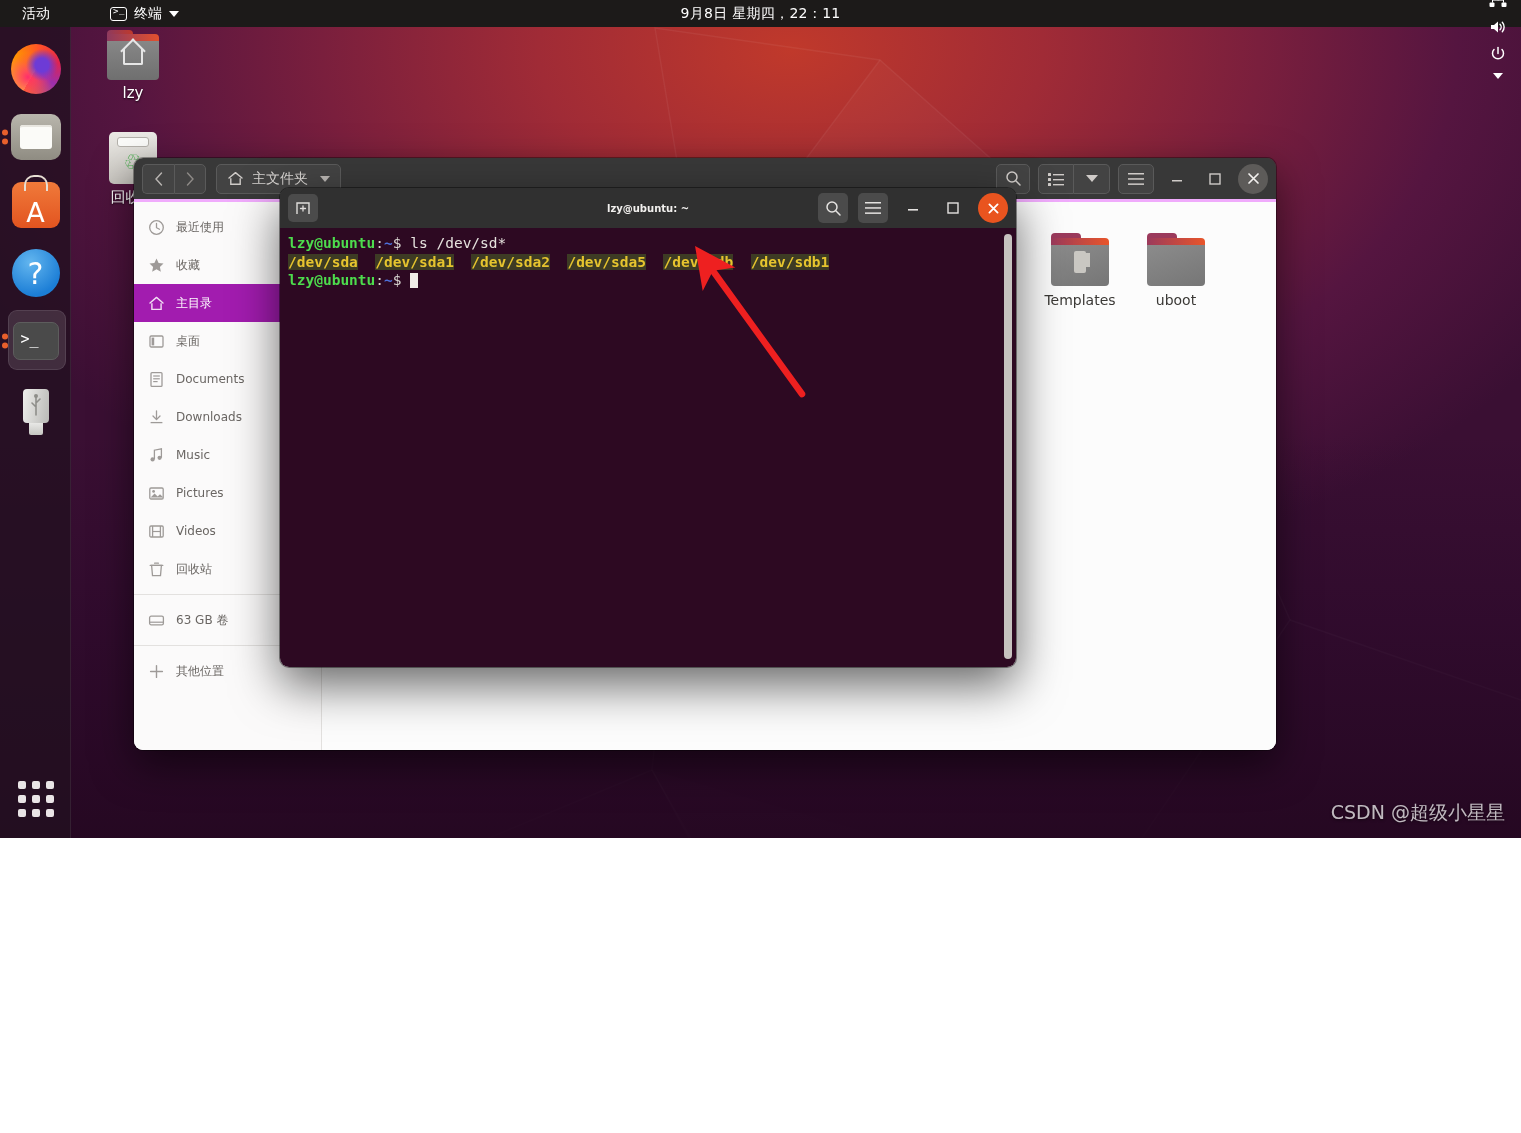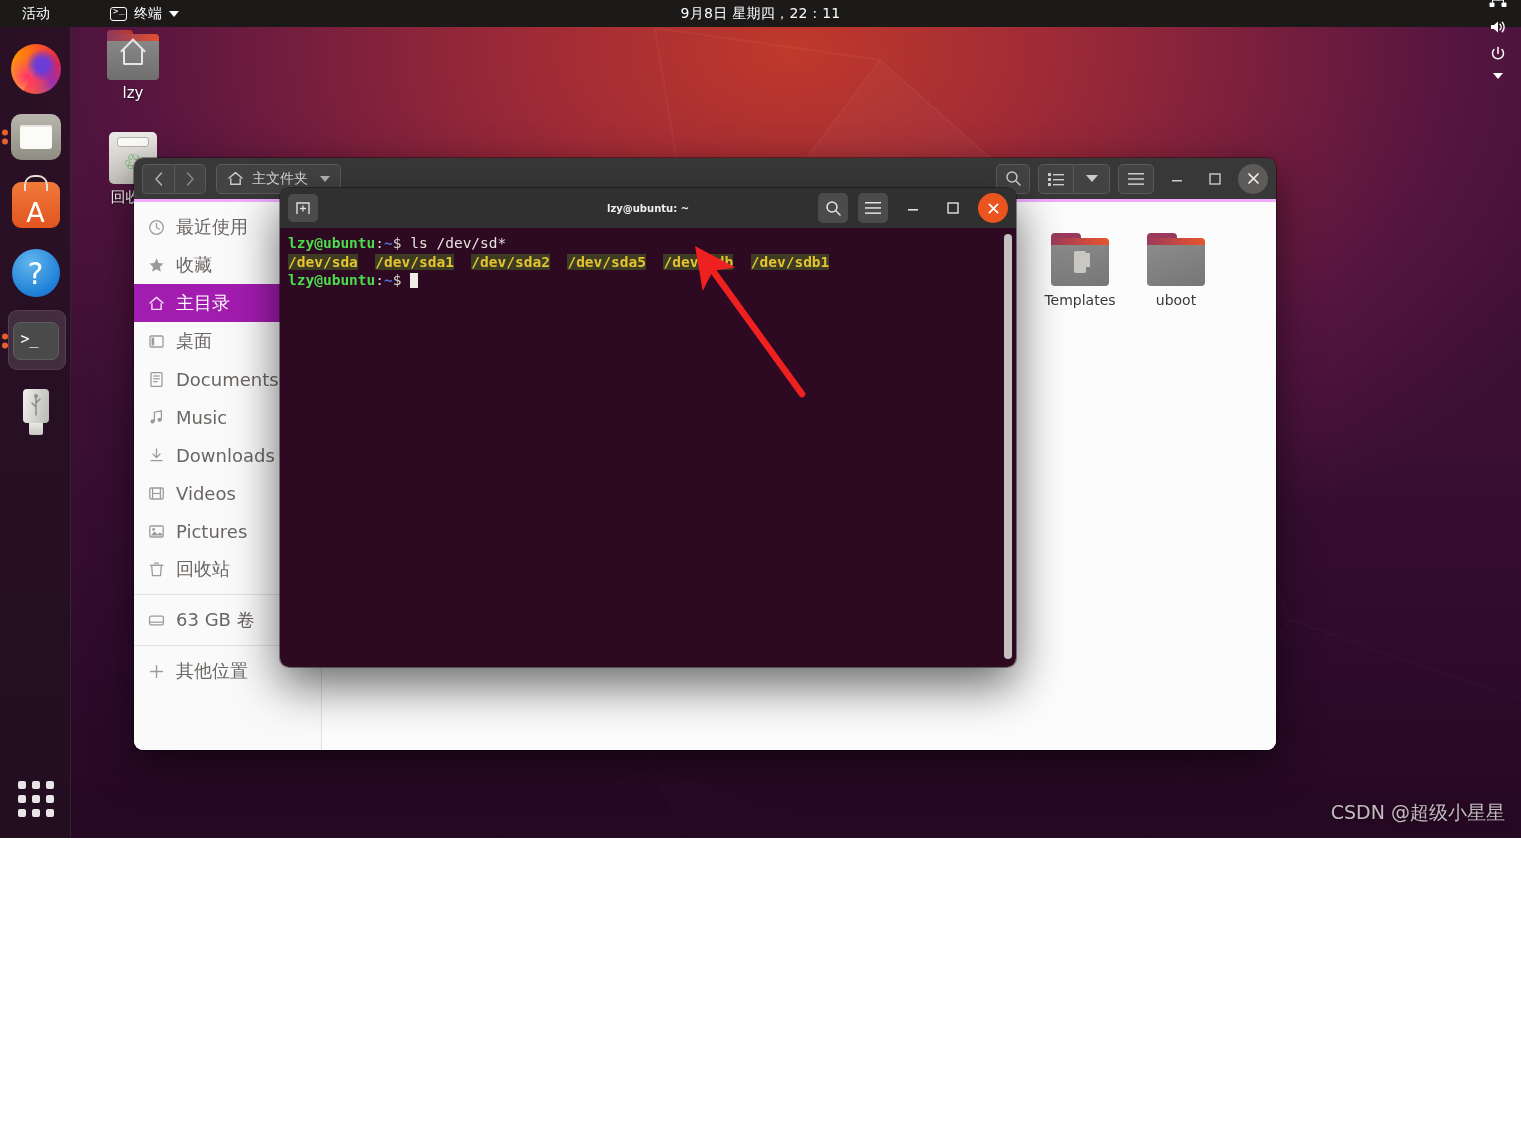--- a/index.html
+++ b/index.html
@@ -235,21 +235,21 @@
   .split .hdr-btn:first-child { border-radius: 5px 0 0 5px; border-right: 1px solid #5a5a5a; }
   .split .hdr-btn:last-child { border-radius: 0 5px 5px 0; border-left: none; }
   .wbtn {
     width: 30px; height: 30px; display: flex; align-items: center; justify-content: center;
     color: #cfcbc8; cursor: pointer; border-radius: 50%; font-size: 14px;
   }
   .wbtn.close { background: #5d5b59; color: #f2f0ee; }
   .nau-body { display: flex; height: calc(100% - 44px); background: #fafafa; }
   .nau-side {
     width: 188px; background: #fbfafa; border-right: 1px solid #e3e1df;
-    padding-top: 6px; font-size: 18px; color: #5a5754;
+    padding-top: 6px; font-size: 12px; color: #5a5754;
     overflow: hidden;
   }
   .side-item {
     height: 38px; display: flex; align-items: center; gap: 11px;
     padding: 0 14px; cursor: pointer; color: #6a6663;
   }
   .side-item.sel { background: #a21caf; color: #ffffff; }
   .side-sep { height: 1px; background: #e3e1df; margin: 6px 0; }
   .s-ic { width: 17px; height: 17px; display:inline-block; flex: none; opacity: .85; }
   .nau-main { flex: 1; background: #fcfcfc; position: relative; }
@@ -586,58 +586,58 @@
                   <rect x="5.2" y="10" width="4.4" height="1.2"></rect>
                 </g>
               </svg>
           </span>
           <span>Documents</span>
         </div>
 
         <div class="side-item">
           <span class="s-ic">
             <svg width="17" height="17" viewBox="0 0 17 17">
+                <path d="M8.5 1.8v8.4M5 7l3.5 3.6L12 7" stroke="#8e8a87" stroke-width="1.3" fill="none" stroke-linecap="round" stroke-linejoin="round"></path>
+                <path d="M2.6 13.6h11.8" stroke="#8e8a87" stroke-width="1.3"></path>
+              </svg>
+          </span>
+          <span>Downloads</span>
+        </div>
+
+        <div class="side-item">
+          <span class="s-ic">
+            <svg width="17" height="17" viewBox="0 0 17 17">
                 <path d="M6.4 12.2V3.2l7-1.4v9" stroke="#8e8a87" stroke-width="1.3" fill="none"></path>
                 <circle cx="4.6" cy="12.4" r="2.1" fill="#8e8a87"></circle>
                 <circle cx="11.6" cy="10.8" r="2.1" fill="#8e8a87"></circle>
               </svg>
           </span>
           <span>Music</span>
         </div>
 
         <div class="side-item">
           <span class="s-ic">
             <svg width="17" height="17" viewBox="0 0 17 17">
-                <path d="M8.5 1.8v8.4M5 7l3.5 3.6L12 7" stroke="#8e8a87" stroke-width="1.3" fill="none" stroke-linecap="round" stroke-linejoin="round"></path>
-                <path d="M2.6 13.6h11.8" stroke="#8e8a87" stroke-width="1.3"></path>
-              </svg>
-          </span>
-          <span>Downloads</span>
+                <rect x="1.8" y="3" width="13.4" height="11" rx="1.2" stroke="#8e8a87" stroke-width="1.3" fill="none"></rect>
+                <circle cx="5.6" cy="6.4" r="1.4" fill="#8e8a87"></circle>
+                <path d="M2.6 12.4l4-4 3 3 2.4-2.2 3.4 3.2" fill="#8e8a87"></path>
+              </svg>
+          </span>
+          <span>Pictures</span>
         </div>
 
         <div class="side-item">
           <span class="s-ic">
             <svg width="17" height="17" viewBox="0 0 17 17">
                 <rect x="1.8" y="3" width="13.4" height="11" rx="1.2" stroke="#8e8a87" stroke-width="1.3" fill="none"></rect>
                 <path d="M4.6 3v11M12.4 3v11" stroke="#8e8a87" stroke-width="1.3"></path>
                 <path d="M4.6 8.5h7.8" stroke="#8e8a87" stroke-width="1.2"></path>
               </svg>
           </span>
           <span>Videos</span>
-        </div>
-
-        <div class="side-item">
-          <span class="s-ic">
-            <svg width="17" height="17" viewBox="0 0 17 17">
-                <rect x="1.8" y="3" width="13.4" height="11" rx="1.2" stroke="#8e8a87" stroke-width="1.3" fill="none"></rect>
-                <circle cx="5.6" cy="6.4" r="1.4" fill="#8e8a87"></circle>
-                <path d="M2.6 12.4l4-4 3 3 2.4-2.2 3.4 3.2" fill="#8e8a87"></path>
-              </svg>
-          </span>
-          <span>Pictures</span>
         </div>
 
         <div class="side-item">
           <span class="s-ic">
             <svg width="17" height="17" viewBox="0 0 17 17">
                 <path d="M3.6 4.4h9.8l-.9 10.2H4.5z" stroke="#8e8a87" stroke-width="1.3" fill="none"></path>
                 <path d="M2.2 4.4h12.6M6.6 2.2h3.8" stroke="#8e8a87" stroke-width="1.3" stroke-linecap="round"></path>
               </svg>
           </span>
           <span>回收站</span>

